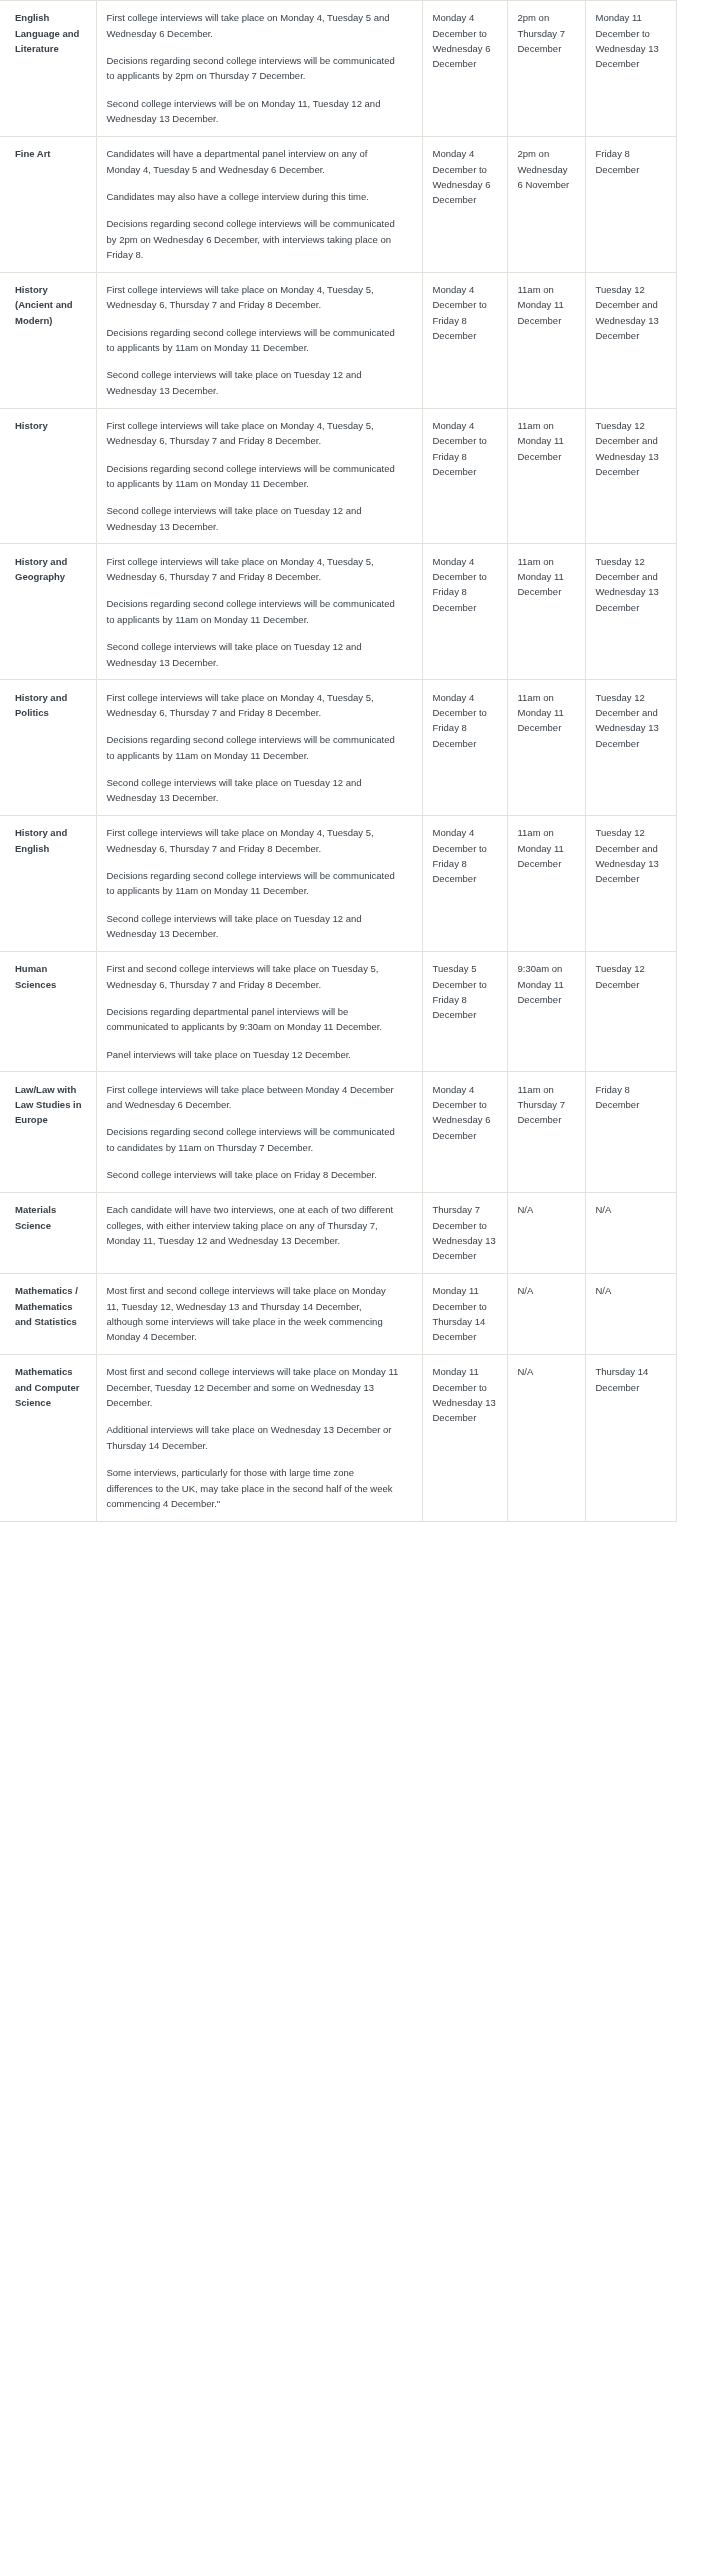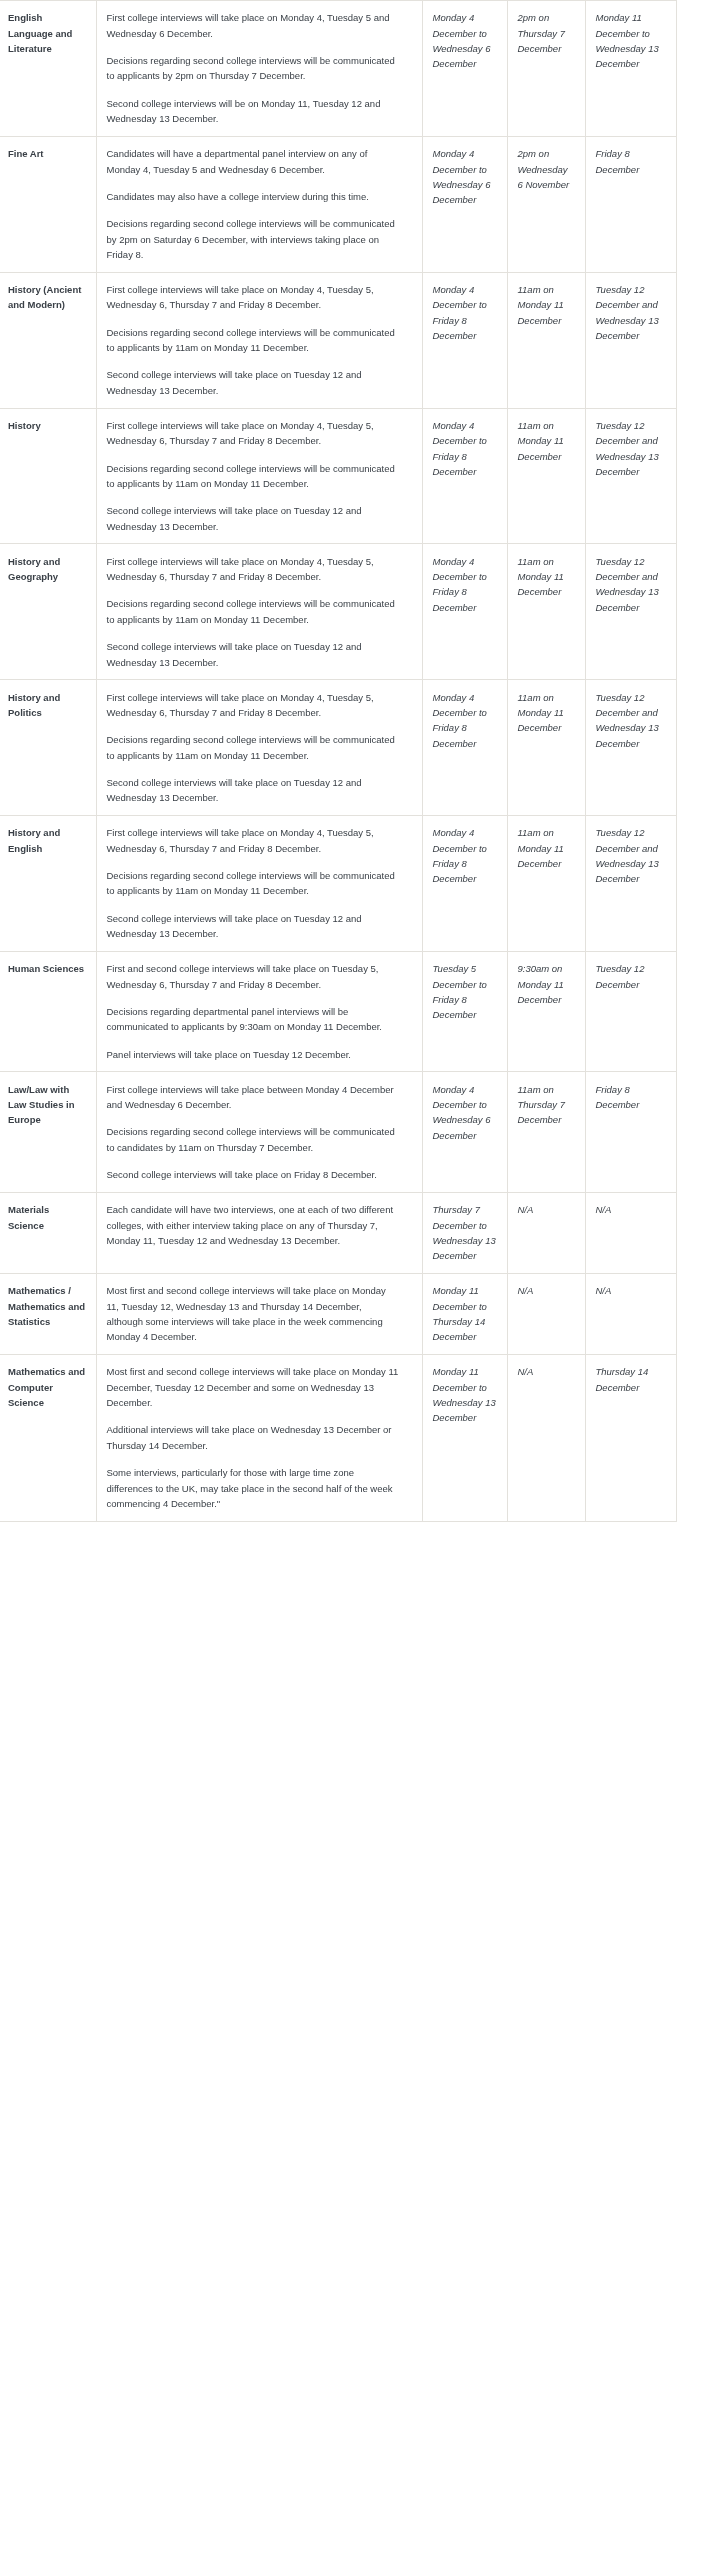--- a/index.html
+++ b/index.html
@@ -34,40 +34,39 @@
     border-right: 0.7px solid #e3e1dc;
     border-bottom: 0.7px solid #e3e1dc;
     vertical-align: top;
     padding: 9.3px 10px 9.3px 10px;
     font-size: 9.5px;
     line-height: 1.62;
     color: #3a4047;
   }
   table.schedule td:first-child {
     border-left: none;
-    padding-left: 8px;
+    padding-left: 15px;
   }
   table.schedule tr td:last-child {
     border-right: 0.7px solid #e3e1dc;
   }
   td.subject {
     font-weight: bold;
     color: #1f2326;
     font-size: 9.5px;
     line-height: 1.6;
   }
   td.details p {
     margin: 0 12px 12px 0;
   }
   td.details p:last-child {
     margin-bottom: 0;
   }
   td.date {
     color: #3a4047;
-    font-style: italic;
   }
 </style>
 </head>
 <body>
 
 <div class="table-wrap">
   <table class="schedule">
     <colgroup>
       <col class="c-subject">
       <col class="c-details">
@@ -85,21 +84,21 @@
           </td>
           <td class="date">Monday 4 December to Wednesday 6 December</td>
           <td class="date">2pm on Thursday 7 December</td>
           <td class="date">Monday 11 December to Wednesday 13 December</td>
         </tr>
         <tr>
           <td class="subject">Fine Art</td>
           <td class="details">
             <p>Candidates will have a departmental panel interview on any of Monday 4, Tuesday 5 and Wednesday 6 December.</p>
             <p>Candidates may also have a college interview during this time.</p>
-            <p>Decisions regarding second college interviews will be communicated by 2pm on Saturday 6 December, with interviews taking place on Friday 8.</p>
+            <p>Decisions regarding second college interviews will be communicated by 2pm on Wednesday 6 December, with interviews taking place on Friday 8.</p>
           </td>
           <td class="date">Monday 4 December to Wednesday 6 December</td>
           <td class="date">2pm on Wednesday 6 November</td>
           <td class="date">Friday 8 December</td>
         </tr>
         <tr>
           <td class="subject">History (Ancient and Modern)</td>
           <td class="details">
             <p>First college interviews will take place on Monday 4, Tuesday 5, Wednesday 6, Thursday 7 and Friday 8 December.</p>
             <p>Decisions regarding second college interviews will be communicated to applicants by 11am on Monday 11 December.</p>

